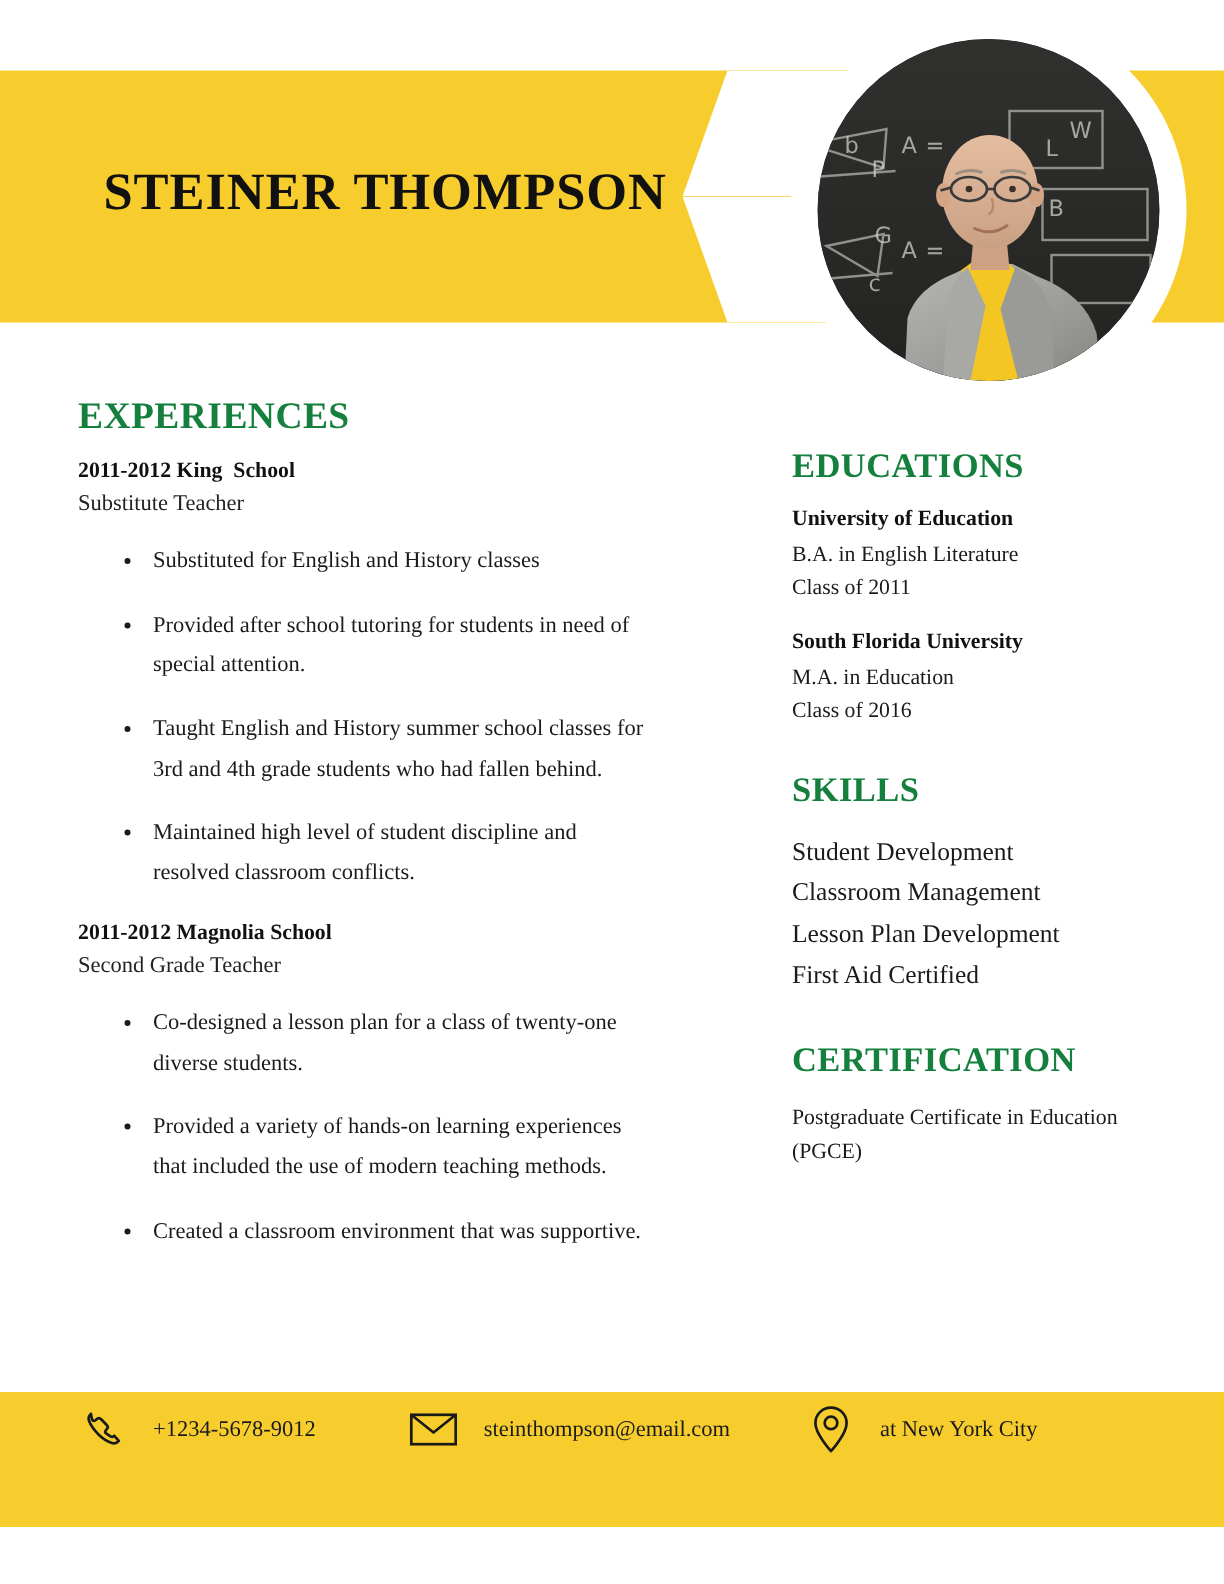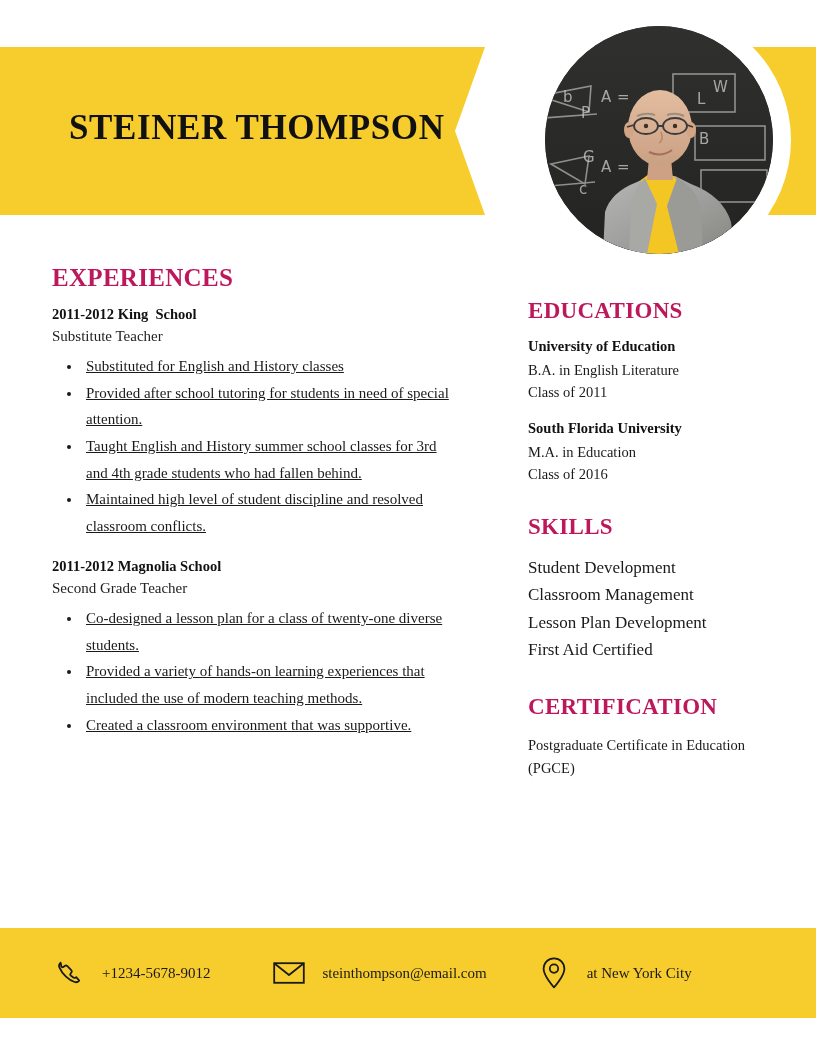--- a/index.html
+++ b/index.html
@@ -109,21 +109,21 @@
     position: absolute;
     left: 528px;
     top: 298px;
     width: 252px;
   }
 
   .section-title {
     font-size: 25px;
     font-weight: bold;
     letter-spacing: 0.3px;
-    color: #be185d;
+    color: #15803d;
     margin: 0 0 14px 0;
   }
   .section-title.right {
     font-size: 23px;
     margin-bottom: 14px;
   }
 
   .job { margin-bottom: 18px; }
   .job:last-child { margin-bottom: 0; }
   .job-head {
@@ -140,23 +140,22 @@
   }
   ul.bullets {
     margin: 0;
     padding-left: 30px;
     list-style-type: disc;
   }
   ul.bullets li {
     font-size: 15px;
     line-height: 1.78;
     color: #1a1a1a;
-    margin: 0;
+    margin: 16px;
     padding-left: 4px;
-    text-decoration: underline;
   }
 
   .edu-item { margin-bottom: 16px; }
   .edu-item:last-child { margin-bottom: 0; }
   .edu-school {
     font-size: 14.5px;
     font-weight: bold;
     color: #111111;
     margin: 0 0 4px 0;
   }
@@ -190,21 +189,21 @@
     position: absolute;
     left: 0;
     top: 928px;
     width: 816px;
     height: 90px;
     background: #F7CD2E;
   }
   .footer-row {
     position: absolute;
     left: 0;
-    top: 928px;
+    top: 908px;
     width: 816px;
     height: 90px;
     display: flex;
     align-items: center;
   }
   .contact {
     display: flex;
     align-items: center;
   }
   .contact.phone { margin-left: 52px; }

